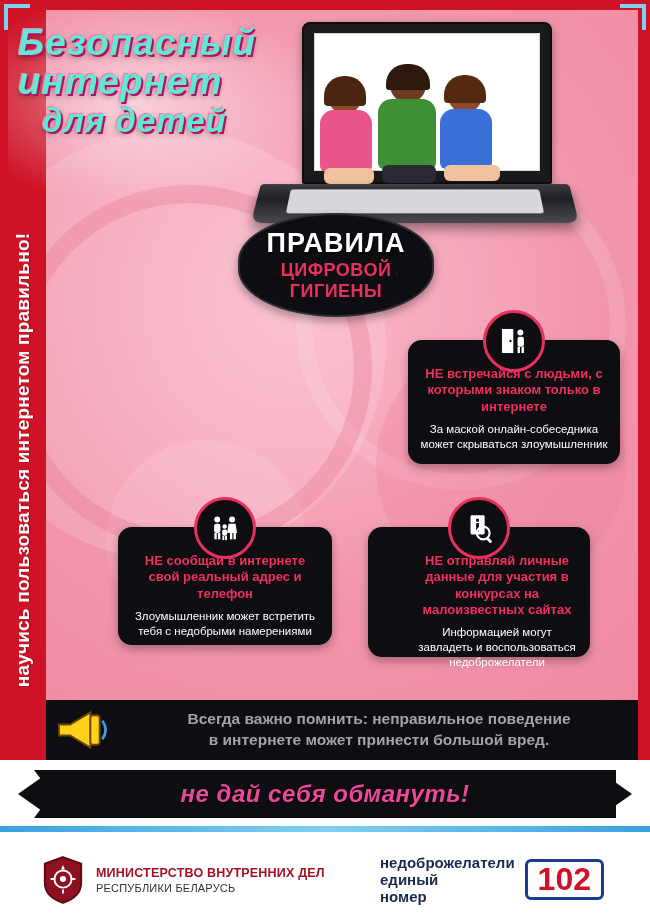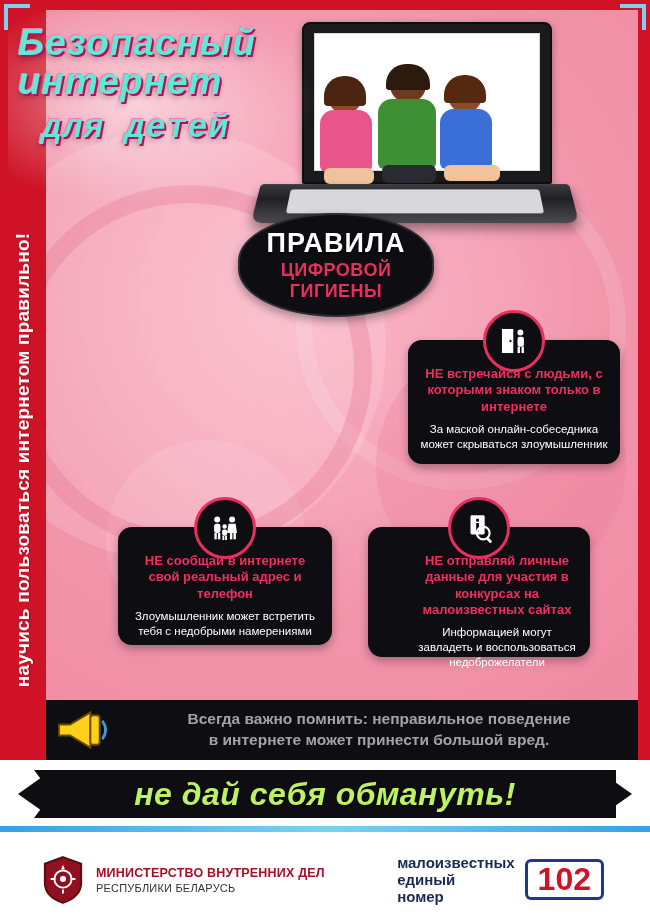--- a/index.html
+++ b/index.html
@@ -74,21 +74,21 @@
     color:#5eead4;
     letter-spacing:1px;
     line-height:1.0;
     text-shadow:
       2px 2px 0 #b5105f,
       -1px -1px 0 #ff7ab0,
       0 3px 6px rgba(0,0,0,.35);
   }
   .tline1{ font-size:37px; }
   .tline2{ font-size:37px; margin-top:2px; }
-  .tline3{ font-size:33px; margin-top:12px; padding-left:24px;font-family:Liberation Mono, monospace; }
+  .tline3{ font-size:33px; margin-top:4px; padding-left:24px; }
 
   
   .laptop{
     position:absolute; left:250px; top:22px; width:330px; height:215px;
     z-index:5;
   }
   .screen-outer{
     position:absolute; left:52px; top:0; width:250px; height:162px;
     background:#1a1a1c;
     border-radius:8px 8px 2px 2px;
@@ -228,24 +228,24 @@
     position:absolute; left:18px; top:10px; width:34px; height:48px;
     background:#0d0d12;
     clip-path:polygon(100% 0, 100% 100%, 0 50%);
   }
   .ribbon-tip-r{
     position:absolute; right:18px; top:10px; width:34px; height:48px;
     background:#0d0d12;
     clip-path:polygon(0 0, 0 100%, 100% 50%);
   }
   .ribbon .rtxt{
-    color:#bef264;
+    color:#ec4899;
     font-weight:bold;
     font-style:italic;
-    font-size:32px;
+    font-size:24px;
     letter-spacing:0.5px;
     text-shadow:1px 1px 2px rgba(0,0,0,.6);
   }
   .divider{
     position:absolute; left:0; top:66px; width:650px; height:6px;
     background:linear-gradient(90deg,#3aa0e0 0%, #7fd0f0 50%, #3aa0e0 100%);
   }
   .footer{
     position:absolute; left:0; top:80px; width:650px; height:79px;
     display:flex; align-items:center;
@@ -430,21 +430,21 @@
             <path d="M10 25 h5 M31 25 h5 M23 36 v4" stroke="#ffffff" stroke-width="2"></path>
           </svg>
         </div>
         <div class="mvd-text">
           <div class="m1">МИНИСТЕРСТВО ВНУТРЕННИХ ДЕЛ</div>
           <div class="m2">РЕСПУБЛИКИ БЕЛАРУСЬ</div>
         </div>
       </div>
       <div class="hotline">
         <div class="hl-text">
-          <div>малоизвестных</div>
+          <div>недоброжелатели</div>
           <div>единый</div>
           <div>номер</div>
         </div>
         <div class="numbox">102</div>
       </div>
     </div>
   </div>
 
 </div>
 

